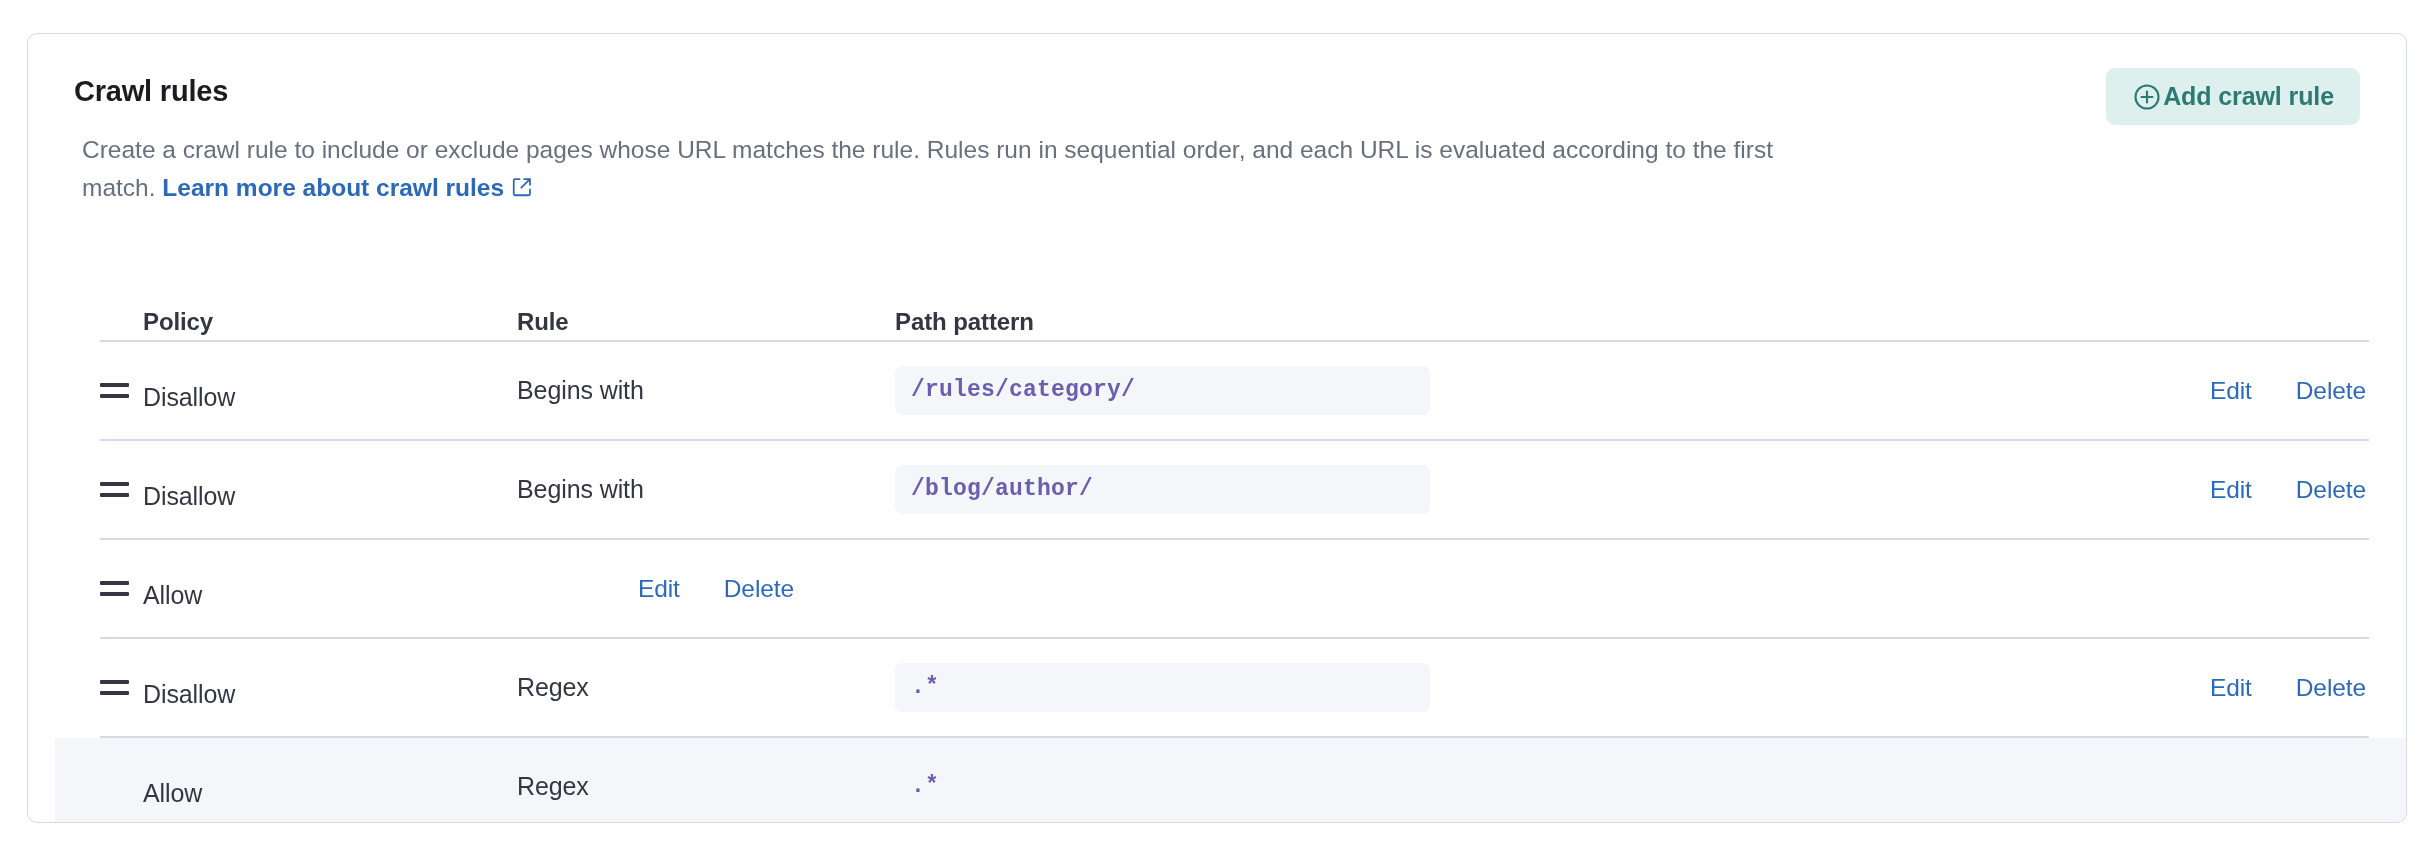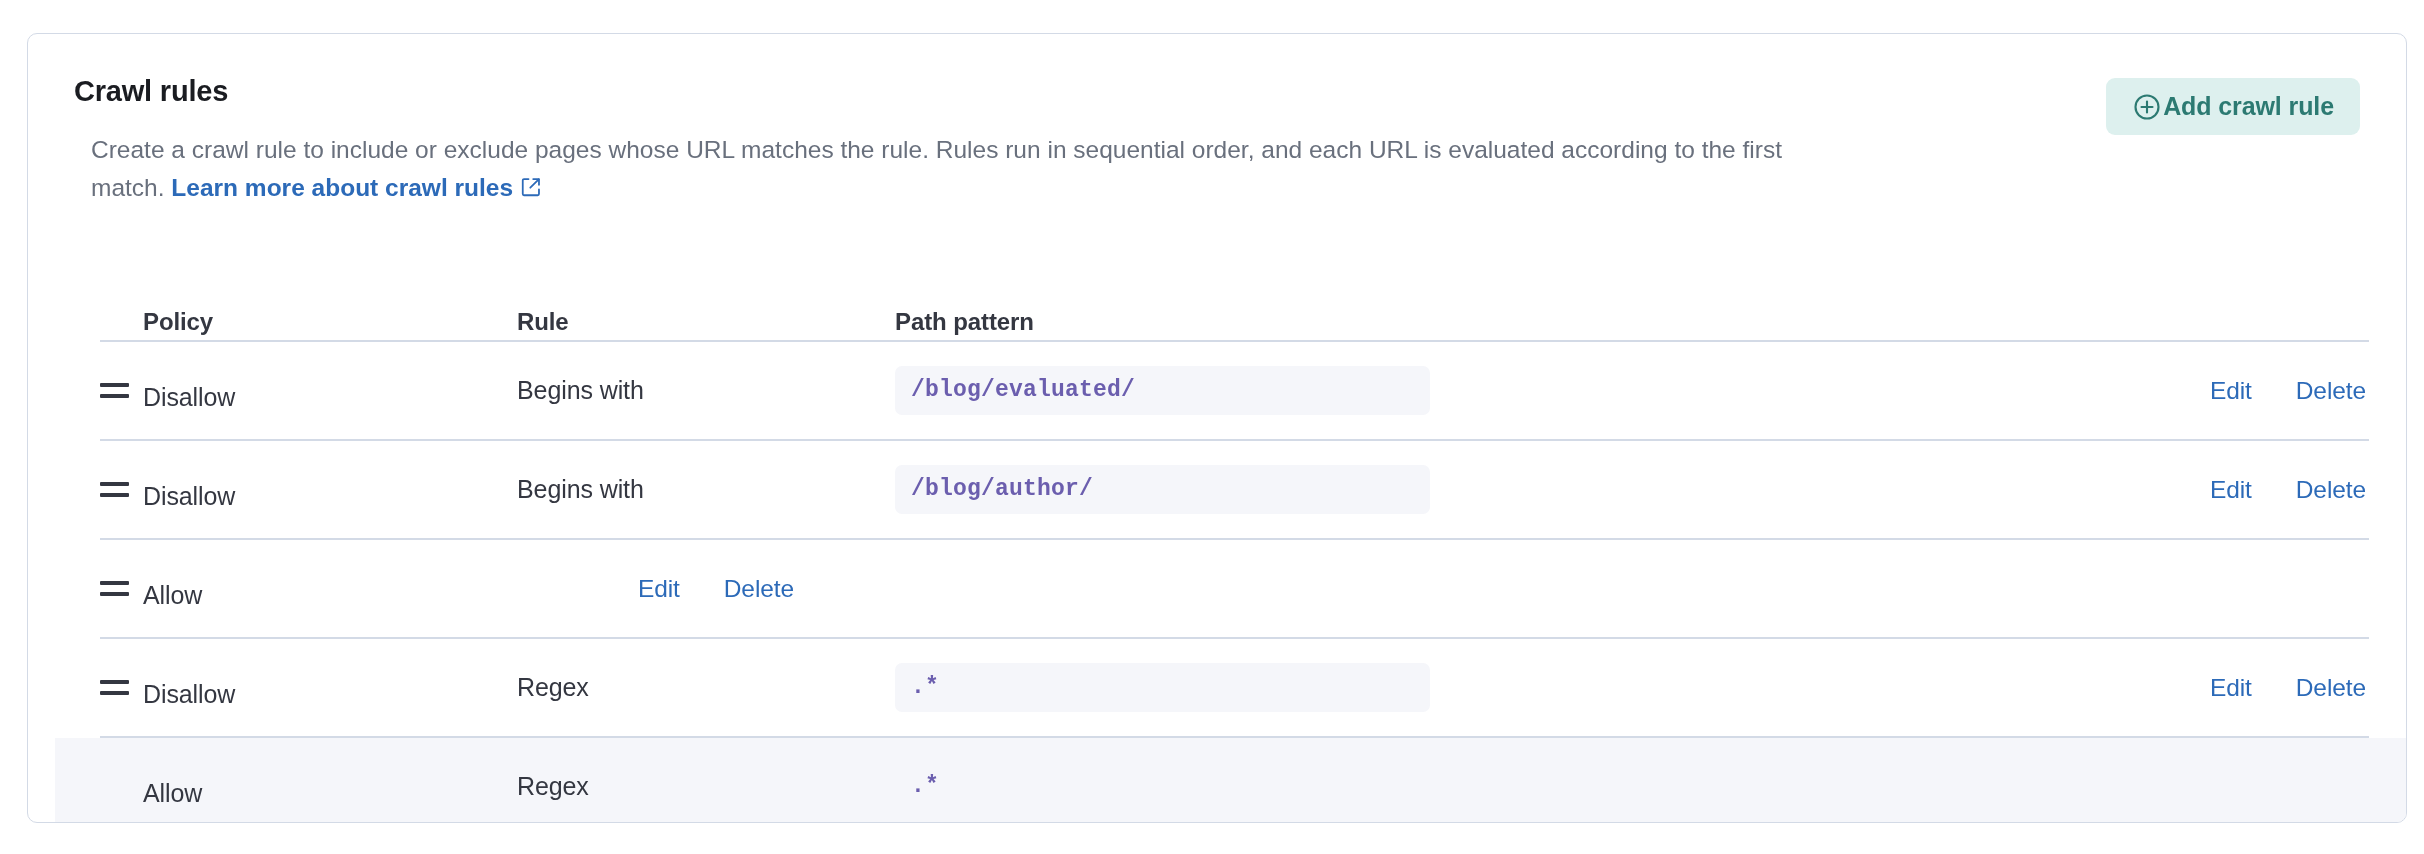--- a/index.html
+++ b/index.html
@@ -48,40 +48,40 @@
     color: #1a1c21;
     letter-spacing: -0.2px;
     margin: 0 0 22px 0;
     line-height: 1.2;
   }
   .panel-desc {
     font-size: 24.5px;
     line-height: 38px;
     color: #69707d;
     max-width: 1700px;
-    margin: 17px;
+    margin: 8px;
     font-weight: 400;
   }
   .learn-link {
     color: #2c6ab8;
     font-weight: 700;
     text-decoration: none;
     white-space: nowrap;
   }
   .ext-icon {
     display: inline-block;
     vertical-align: -2px;
     margin-left: 7px;
   }
 
   
   .add-btn {
     position: absolute;
     right: 46px;
-    top: 44px;
+    top: 34px;
     display: inline-flex;
     align-items: center;
     gap: 1px;
     background: #ddf0ee;
     color: #2c7a72;
     border: none;
     border-radius: 9px;
     padding: 8px 26px;
     height: 57px;
     font-family: "Liberation Sans", sans-serif;
@@ -234,21 +234,21 @@
       <div class="rt-row">
         <div class="c-handle">
           <span class="drag-handle">
               <span></span>
               <span></span>
             </span>
         </div>
         <div class="c-policy cell-text">Disallow</div>
         <div class="c-rule cell-text">Begins with</div>
         <div class="c-path">
-          <span class="code-chip">/blog/evaluated/</span>
+          <span class="code-chip">/rules/category/</span>
         </div>
         <div class="c-acts">
           <a class="act-link" href="#">Edit</a>
           <a class="act-link" href="#">Delete</a>
         </div>
       </div>
 
       <div class="rt-row">
         <div class="c-handle">
           <span class="drag-handle">

